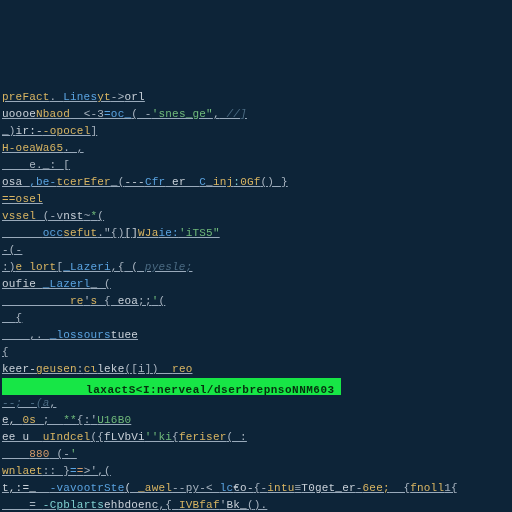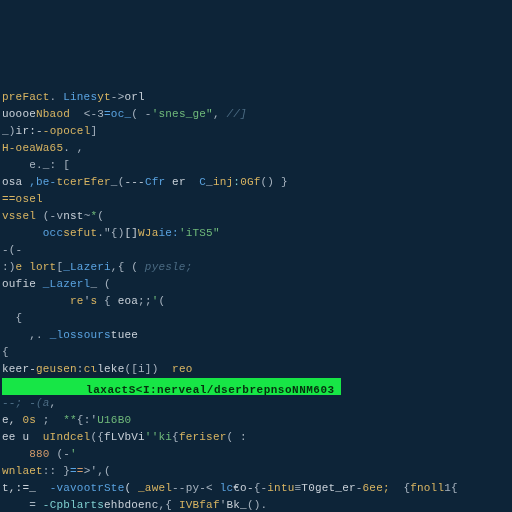--- a/index.html
+++ b/index.html
@@ -16,20 +16,21 @@
     white-space: pre;
   }
   .editor {
     padding: 4px 0 4px 0;
     letter-spacing: 0.2px;
   }
   .line {
     height: 17px;
     padding-left: 2px;
     overflow: hidden;
+    text-decoration: underline;
   }
   .kw   { color: #5aa3e0; }   
   .fn   { color: #d9b562; }   
   .str  { color: #6fb97a; }   
   .num  { color: #d49a6a; text-align: right; }   
   .op   { color: #a8b4c0; }   
   .var  { color: #c9d1d9; }   
   .cm   { color: #4a6a82; font-style: italic; } 
   .type { color: #7fcfd0; }   
   .hl {

